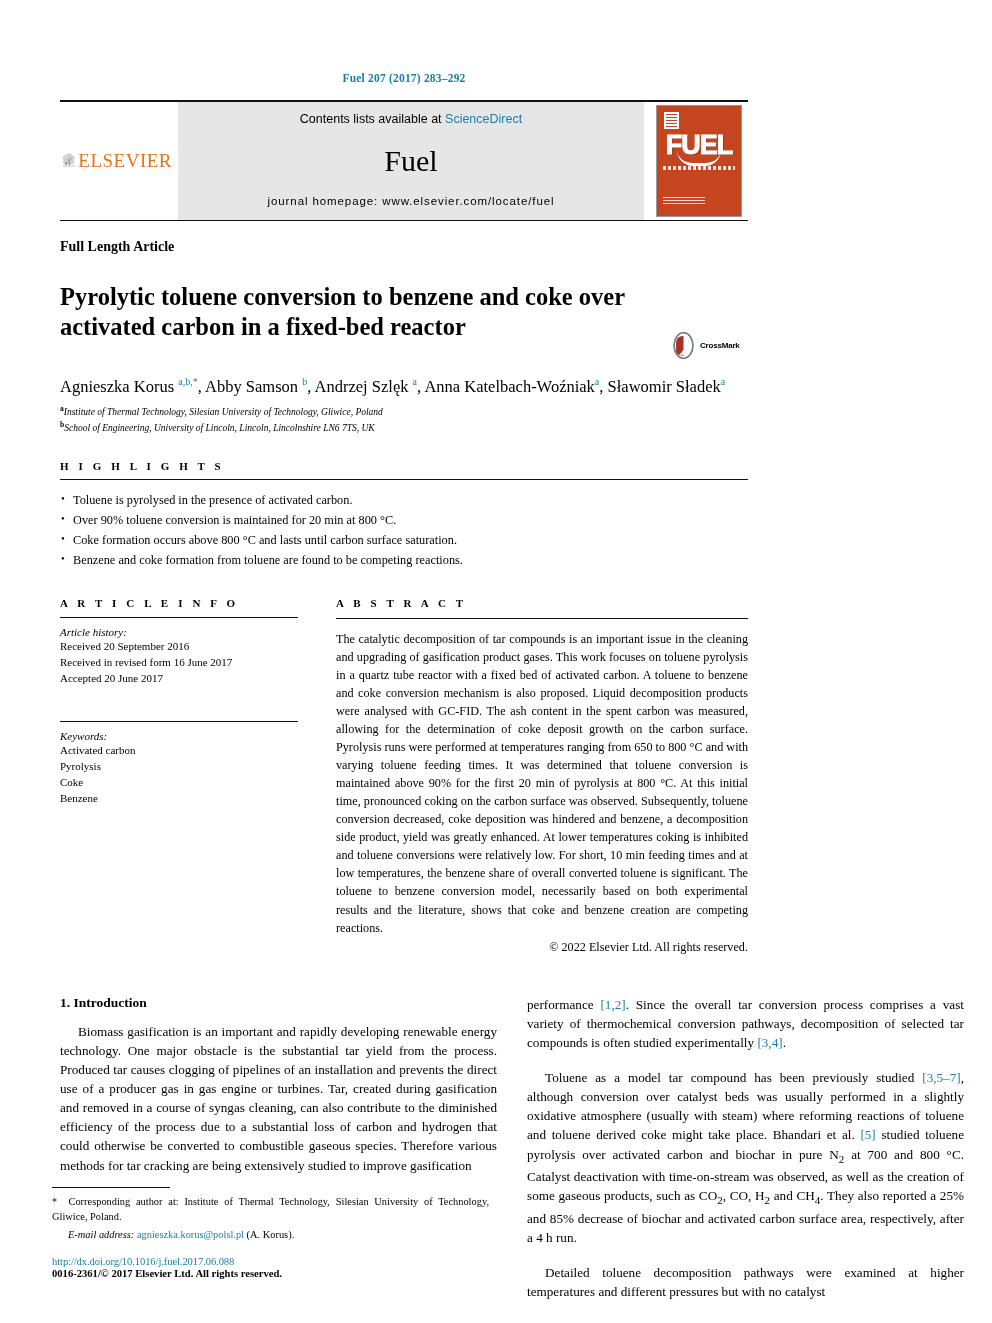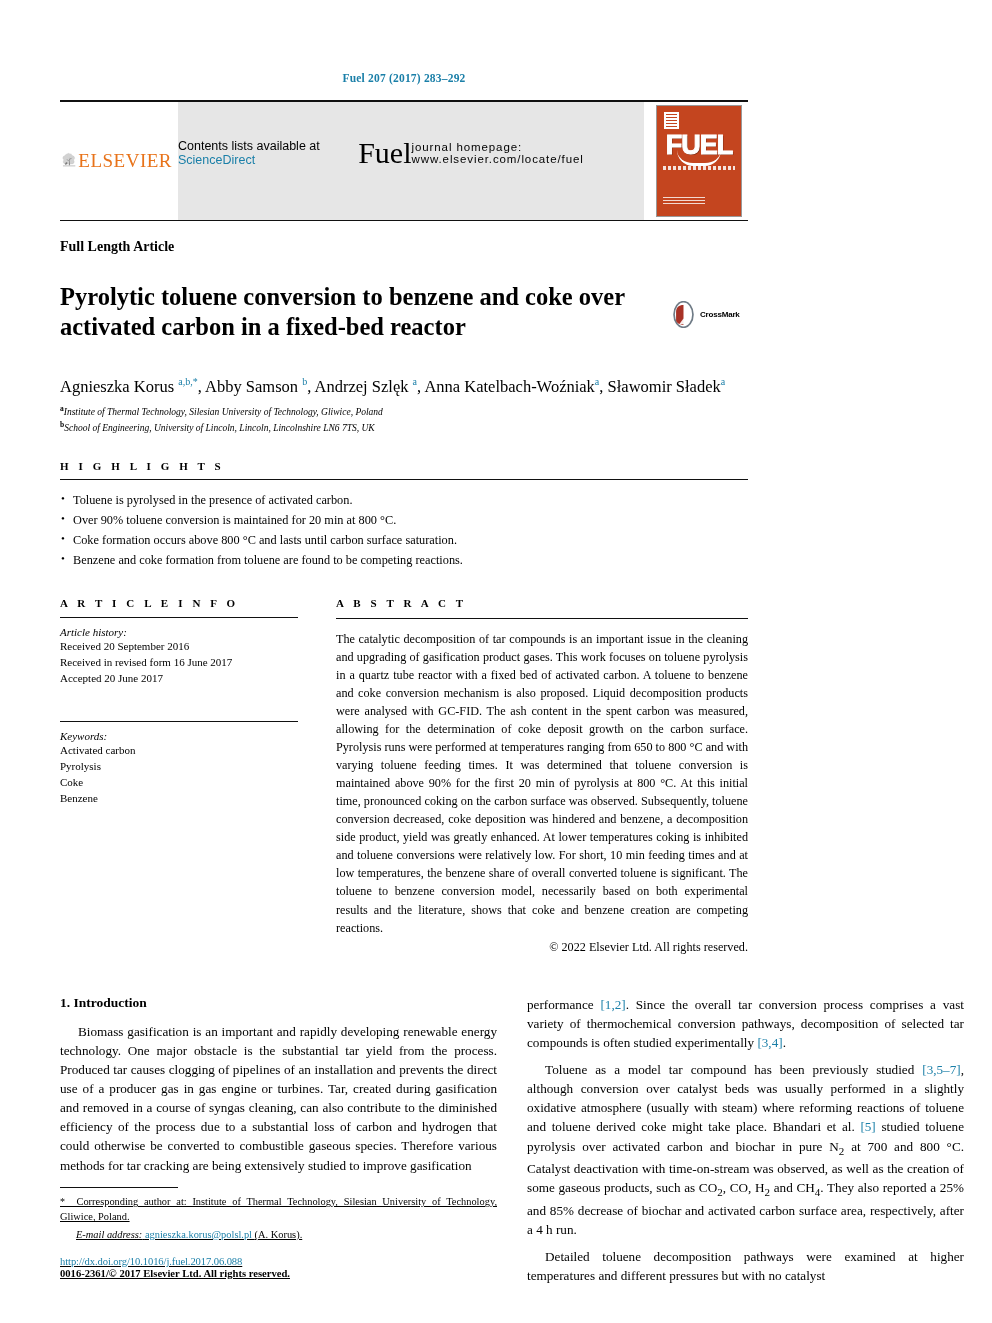--- a/index.html
+++ b/index.html
@@ -45,23 +45,23 @@
     font-family: "Liberation Serif", serif;
     color: #E8731A;
     font-size: 19px;
     letter-spacing: .5px;
     line-height: 1;
     margin-top: 1px;
   }
   .mast-center {
     flex: 1;
     background: #e6e6e6;
-    display: flex; 
+    display: flex; flex-direction: column;
     align-items: center; justify-content: space-between;
-    padding: 10px 0 26px 0;
+    padding: 10px 0 13px 0;
     margin: 0 6px;
   }
   .contents-line { font-size: 12.5px; font-family: "Liberation Sans", sans-serif; }
   .contents-line .sd { color: #1a7fa8; }
   .journal-name {
     font-family: "Liberation Serif", serif;
     font-size: 30px;
     line-height: 1;
   }
   .homepage {
@@ -114,21 +114,21 @@
 
   .rule-thin { border-top: 1px solid #111; margin-top: 0; }
 
   
   .artclass {
     font-family: "Liberation Serif", serif;
     font-weight: bold;
     font-size: 14px;
     margin-top: 18px;
   }
-  .title-row { display: flex; align-items: center; margin-top: 11px; }
+  .title-row { display: flex; align-items: flex-end; margin-top: 11px; }
   .title {
     font-family: "Liberation Serif", serif;
     font-size: 24.5px;
     line-height: 1.22;
     flex: 1;
     padding-right: 14px;
   }
   .crossmark { width: 78px; flex: none; display: flex; align-items: center; gap: 3px; padding-top: 5px; }
   .cm-logo { width: 27px; height: 27px; flex: none; }
   .cm-text { font-family: "Liberation Sans", sans-serif; font-weight: bold; font-size: 8px; letter-spacing: -.2px; }
@@ -202,26 +202,26 @@
     font-size: 13.5px;
     margin-bottom: 11px;
   }
   .para {
     font-size: 13.2px;
     line-height: 1.45;
     text-align: justify;
     text-indent: 18px;
     margin: 0 0 0 0;
   }
-  .para + .para { margin-top: 8px; }
+  .para + .para { margin-top: 16px; }
   .para.noind { text-indent: 0; }
   a.cite, .lnk { color: #1a7fa8; text-decoration: none; }
 
   
-  .footnotes { position: absolute; left: 60px; bottom: 44px; width: 437px; text-decoration: underline; }
+  .footnotes { position: absolute; left: 52px; bottom: 44px; width: 437px; }
   .fn-rule { border-top: 1px solid #111; width: 118px; margin-bottom: 7px; }
   .fn-line { font-size: 10.4px; line-height: 1.42; text-align: justify; }
   .fn-line .star { font-size: 10px; }
   .fn-email { margin-top: 4px; text-indent: 16px; font-size: 10.4px; }
   .fn-email i { font-style: italic; }
   .doi-block { margin-top: 16px; }
   .doi { color: #1a7fa8; font-size: 10.6px; letter-spacing: -.1px; }
   .issn { font-size: 10.6px; font-weight: bold; margin-top: 1px; }
 </style>
 </head>

